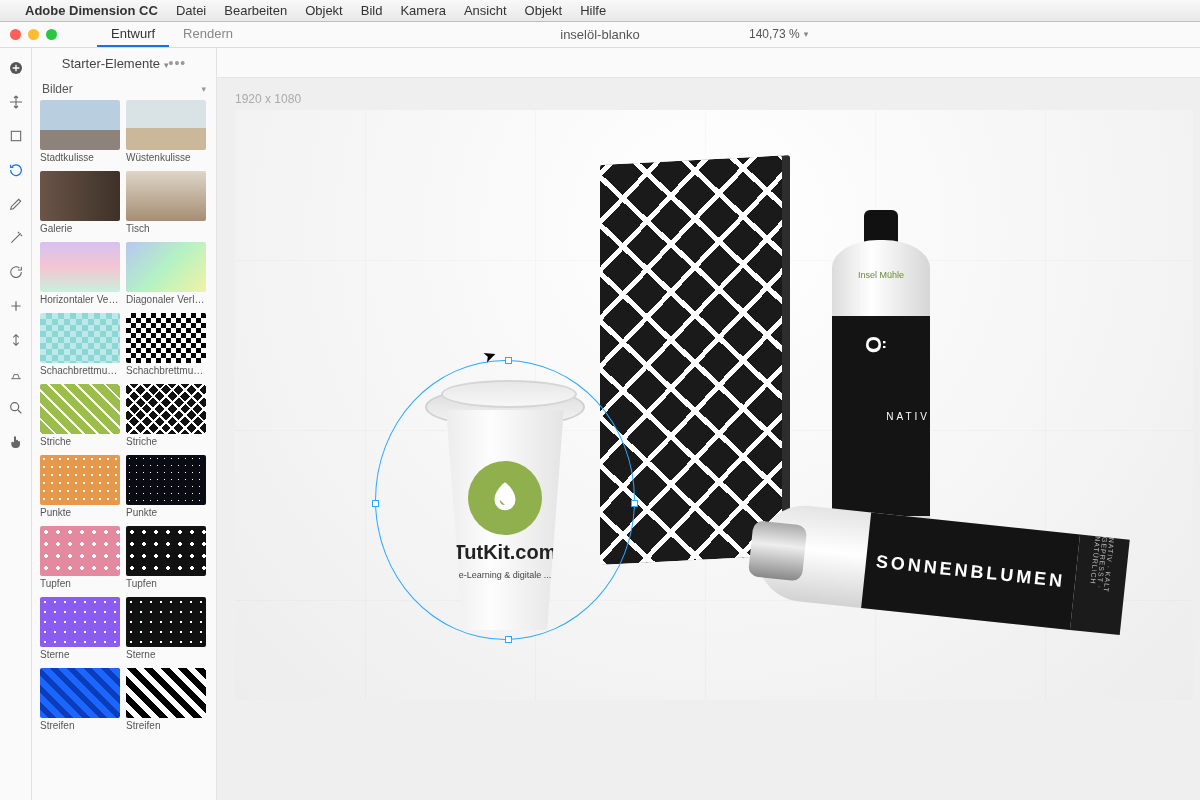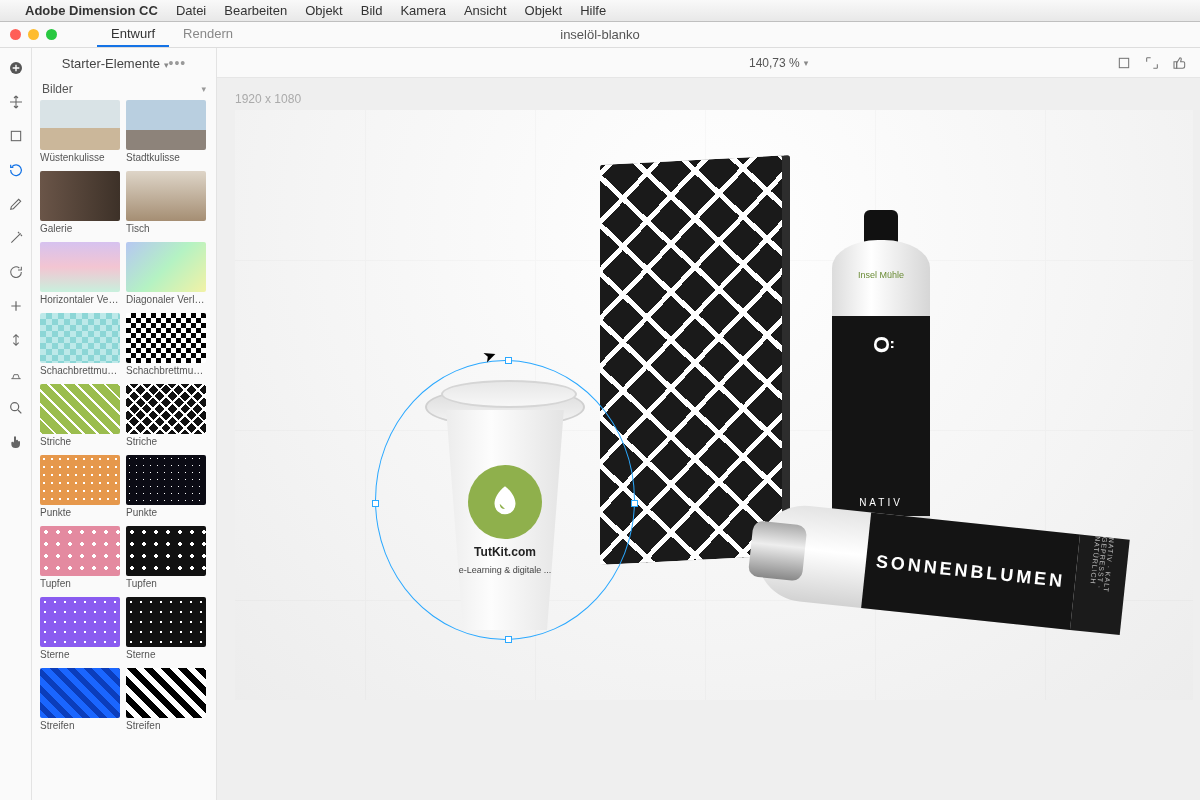--- a/index.html
+++ b/index.html
@@ -76,21 +76,21 @@
   radial-gradient(#fff 2px,transparent 2px); background-size: 12px 12px; }
 .t-sterne1 { background: #8a5cf0; background-image:
   radial-gradient(#fff 1.2px,transparent 1.2px); background-size: 10px 10px; }
 .t-sterne2 { background: #111; background-image:
   radial-gradient(#fff 1.2px,transparent 1.2px); background-size: 10px 10px; }
 .t-streifen1 { background: repeating-linear-gradient(45deg,#1a66ff 0 6px,#0b3dbb 6px 12px); }
 .t-streifen2 { background: repeating-linear-gradient(45deg,#000 0 6px,#fff 6px 12px); }
 
 
 .viewport-wrap { flex: 1; display: flex; flex-direction: column; background: #fff; position: relative; }
-.vp-top { height: 30px; border-bottom: 1px solid #e6e6e6; display: flex; align-items: center; justify-content: flex-end; padding: 0 12px; gap: 12px; background: #fafafa; }
+.vp-top { height: 30px; border-bottom: 1px solid #e6e6e6; display: flex; align-items: center; justify-content: flex-end; padding: 0 12px; gap: 12px; background: #fafafa; flex-direction: column; }
 .zoom { font-size: 12px; color: #555; margin-right: auto; margin-left: 520px; display: flex; align-items: center; gap: 4px; }
 .zoom .chev { font-size: 9px; color: #888; }
 .vp-top .ricon { width: 16px; height: 16px; color: #777; cursor: pointer; }
 
 .canvas-area { flex: 1; position: relative; background: #efefef; overflow: hidden; padding: 14px 0 0 18px; }
 .dims { font-size: 12px; color: #aaa; margin-bottom: 4px; }
 .stage { width: 958px; height: 590px; background: #fff; position: relative; overflow: hidden;
   background-image:
    linear-gradient(#e4e4e4 1px,transparent 1px),
    linear-gradient(90deg,#e4e4e4 1px,transparent 1px);
@@ -119,34 +119,34 @@
 .cup-body { position:absolute; top:40px; left:10px; width:140px; height:220px;
   background: linear-gradient(90deg,#e8e8e8,#fdfdfd 40%,#e0e0e0);
   clip-path: polygon(8% 0,92% 0,80% 100%,20% 100%);
   border-radius: 6px; display:flex; flex-direction:column; align-items:center; justify-content:center; gap:6px;
 }
 .cup-lid { position:absolute; top:18px; left:0; width:160px; height:38px; border-radius: 50%/60%;
   background: linear-gradient(#dcdcdc,#f4f4f4); border: 2px solid #d0d0d0; }
 .cup-lid::after{content:"";position:absolute;top:-10px;left:14px;width:132px;height:24px;border-radius:50%;background:linear-gradient(#e7e7e7,#f7f7f7);border:2px solid #d5d5d5;}
 .logo-circle{width:74px;height:74px;border-radius:50%;background:#8fb04c;display:flex;align-items:center;justify-content:center;}
 .logo-circle svg{width:42px;height:42px;fill:#fff;}
-.cup-text1{font-size:12px;font-weight:600;color:#222;}
+.cup-text1{font-size:20px;font-weight:600;color:#222;}
 .cup-text2{font-size:9px;color:#444;}
 
 
 .sel-ring{position:absolute;left:140px;top:250px;width:260px;height:280px;border:1px solid #2aa8ff;border-radius:50%;}
 .sel-handle{position:absolute;width:7px;height:7px;background:#fff;border:1px solid #2aa8ff;}
 .cursor-arrow{position:absolute;left:248px;top:236px;font-size:16px;color:#000;transform:rotate(-20deg);}
 
 
 .bottle1{left:597px;top:100px;width:98px;height:360px;}
 .btl-body{position:absolute;top:30px;width:98px;height:330px;border-radius:46px/28px;
   background:linear-gradient(90deg,#dcdcdc,#ffffff 40%,#d6d6d6);}
 .btl-cap{position:absolute;top:0;left:32px;width:34px;height:40px;background:#111;border-radius:6px 6px 3px 3px;}
-.btl-label{position:absolute;top:106px;width:98px;height:200px;background:#141414;color:#fff;display:flex;flex-direction:column;align-items:center;justify-content:flex-start;padding:8px 0;}
+.btl-label{position:absolute;top:106px;width:98px;height:200px;background:#141414;color:#fff;display:flex;flex-direction:row;align-items:center;justify-content:flex-end;padding:8px 0;}
 .btl-label .brand{position:absolute;top:-46px;color:#6a8b35;font-size:9px;text-align:center;width:100%;}
 .btl-label .vert{writing-mode:vertical-rl;font-size:22px;letter-spacing:4px;font-weight:700;margin-bottom:auto;margin-top:12px;}
 .btl-label .nativ{font-size:10px;letter-spacing:3px;}
 .btl-foot{position:absolute;bottom:-18px;width:98px;text-align:center;font-size:8px;letter-spacing:2px;color:#888;}
 
 
 .bottle2{left:520px;top:410px;width:370px;height:110px;transform:rotate(6deg);}
 .b2-body{position:absolute;width:370px;height:96px;border-radius:48px;
   background:linear-gradient(#e4e4e4,#ffffff 45%,#d2d2d2);}
 .b2-cap{position:absolute;left:-6px;top:20px;width:54px;height:56px;border-radius:10px;background:linear-gradient(#aaa,#eee 40%,#888);}
@@ -262,26 +262,26 @@
       </span>
       <span class="more">•••</span>
     </div>
     <div class="cat-row">
       <span>Bilder</span>
       <span class="chev">▾</span>
     </div>
     <div class="asset-grid" id="asset-grid">
         <div class="asset-row">
           <div class="asset-cell">
+            <div class="asset-thumb t-stadt"></div>
+            <div class="asset-label">Stadtkulisse</div>
+          </div>
+          <div class="asset-cell">
             <div class="asset-thumb t-wueste"></div>
             <div class="asset-label">Wüstenkulisse</div>
-          </div>
-          <div class="asset-cell">
-            <div class="asset-thumb t-stadt"></div>
-            <div class="asset-label">Stadtkulisse</div>
           </div>
         </div>
         <div class="asset-row">
           <div class="asset-cell">
             <div class="asset-thumb t-galerie"></div>
             <div class="asset-label">Galerie</div>
           </div>
           <div class="asset-cell">
             <div class="asset-thumb t-tisch"></div>
             <div class="asset-label">Tisch</div>

